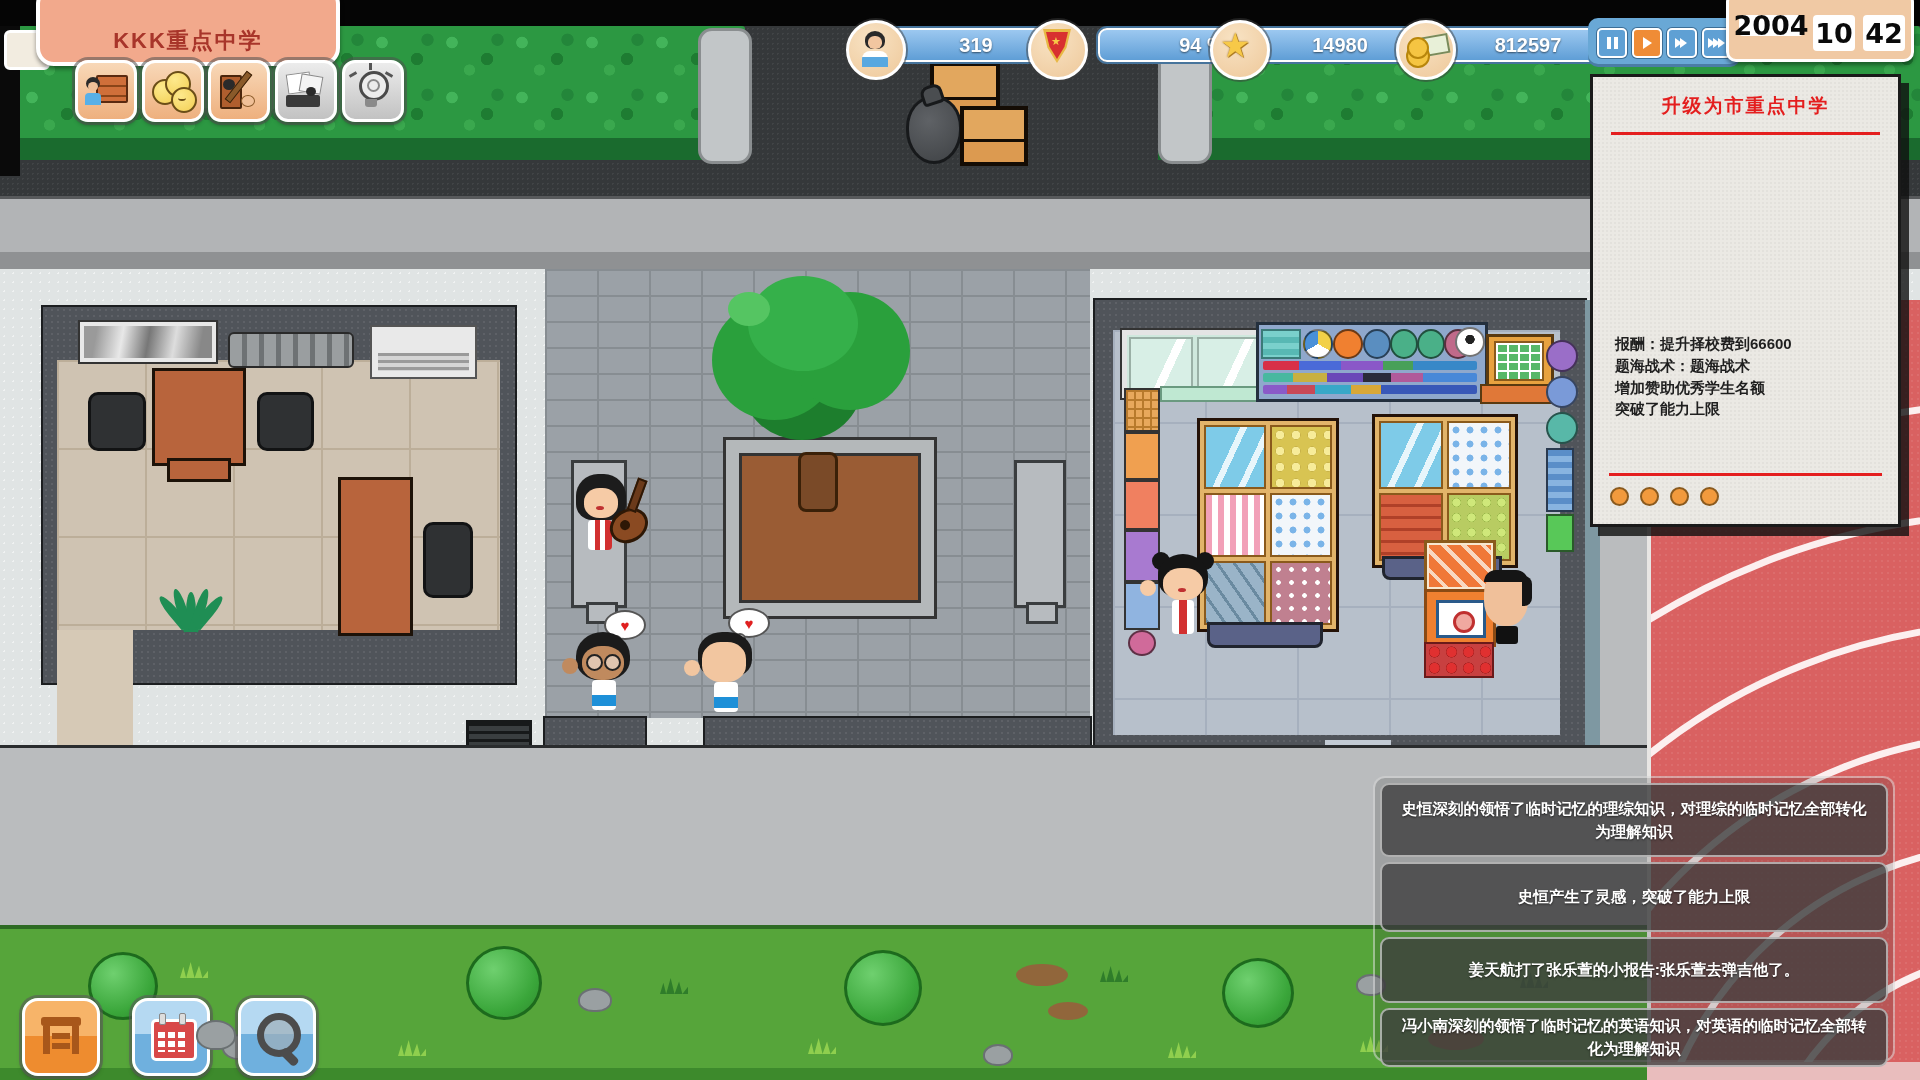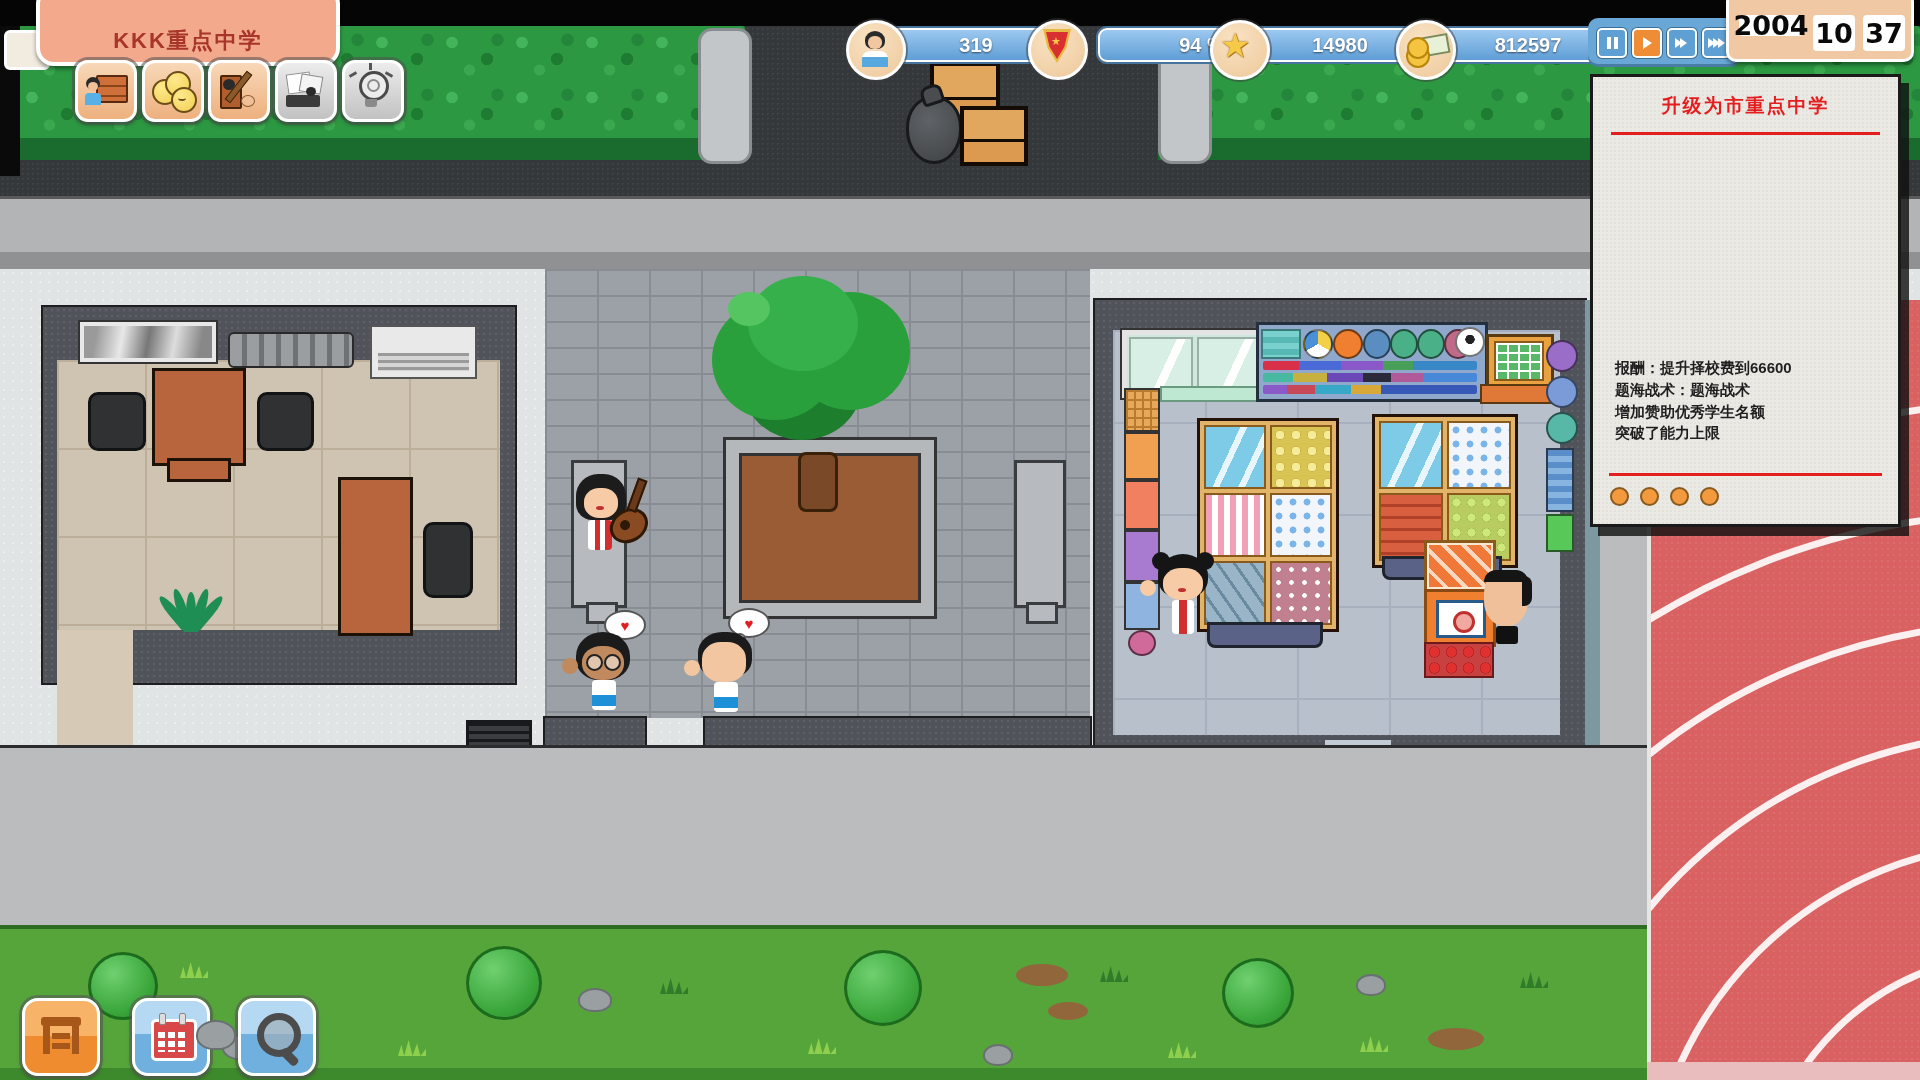--- a/index.html
+++ b/index.html
@@ -119,21 +119,21 @@
   .datecell{position:absolute;top:20px;background:#fff;border-radius:4px;color:#0a0a0a;font-weight:800;
     font-size:27px;display:flex;align-items:center;justify-content:center;font-family:"DejaVu Sans",sans-serif;}
   .panel{left:1590px;top:74px;width:305px;height:447px;background:#ebe9e4;border:3px solid #1a1a1a;
     box-shadow:8px 9px 0 rgba(15,15,15,.8);
     background-image:radial-gradient(rgba(0,0,0,.035) 1px,transparent 1px);background-size:4px 4px;}
   .panel-title{margin-top:16px;text-align:center;color:#e41e1e;font-size:19px;font-weight:900;letter-spacing:2px;}
   .redline{height:3px;background:#e41e1e;margin:13px 18px 0 18px;}
   .obj{display:flex;gap:6px;align-items:flex-start;margin:0 8px 5px 8px;font-size:15px;font-weight:bold;color:#1f1f1f;line-height:1.2;}
   .chk{flex:0 0 15px;height:15px;background:#fff;border:2px solid #444;border-radius:4px;position:relative;margin-top:0;}
   .chk.done::after{content:"✓";position:absolute;left:-1px;top:-9px;color:#2fae44;font-size:22px;font-weight:900;}
-  .rewards{position:absolute;left:22px;right:10px;top:256px;font-size:15px;font-weight:bold;color:#1f1f1f;line-height:1.45;margin-top:24px;}
+  .rewards{position:absolute;left:22px;right:10px;top:256px;font-size:15px;font-weight:bold;color:#1f1f1f;line-height:1.45;}
   .redline2{position:absolute;left:16px;right:16px;top:396px;height:3px;background:#e41e1e;}
   .dots{position:absolute;left:17px;top:410px;display:flex;gap:11px;}
   .dot{width:15px;height:15px;border-radius:50%;background:#f29a3d;border:2px solid #8a5a1e;}
   .msglog{left:1373px;top:776px;width:522px;height:286px;border:2px solid rgba(255,255,255,.45);border-radius:12px;
     background:rgba(40,40,40,.18);padding:5px;display:flex;flex-direction:column;gap:5px;box-sizing:border-box;}
   .msg{background:rgba(62,62,62,.78);border:2px solid rgba(255,255,255,.55);border-radius:9px;color:#fff;
     font-size:15.5px;font-weight:bold;text-align:center;display:flex;align-items:center;justify-content:center;
     padding:4px 14px;line-height:1.5;text-shadow:0 1px 2px rgba(0,0,0,.6);}
   .bigbtn{position:absolute;top:998px;width:72px;height:72px;border-radius:16px;border:3px solid #fff;
     box-shadow:0 0 0 3px rgba(90,90,90,.6),0 3px 5px rgba(0,0,0,.35);}
@@ -442,41 +442,47 @@
     <div class="pbtn" style="left:114px;">
         <span class="tri s"></span>
         <span class="tri s"></span>
         <span class="tri s"></span>
       </div>
   </div>
 
   <div class="abs datebox">
     <div class="datecell" style="left:10px;width:64px;height:21px;">2004</div>
     <div class="datecell" style="left:84px;width:42px;height:36px;">10</div>
-    <div class="datecell" style="left:134px;width:42px;height:36px;">37</div>
+    <div class="datecell" style="left:134px;width:42px;height:36px;">42</div>
   </div>
 
   <div class="abs panel">
     <div class="panel-title">升级为市重点中学</div>
     <div class="redline"></div>
     <div class="rewards">
       <div>报酬：提升择校费到66600</div>
       <div>题海战术：题海战术</div>
       <div>增加赞助优秀学生名额</div>
       <div>突破了能力上限</div>
     </div>
     <div class="redline2"></div>
     <div class="dots">
       <span class="dot"></span>
       <span class="dot"></span>
       <span class="dot"></span>
       <span class="dot"></span>
     </div>
   </div>
 
+  <div class="abs msglog">
+    <div class="msg" style="flex:0 0 62px;">史恒深刻的领悟了临时记忆的理综知识，对理综的临时记忆全部转化为理解知识</div>
+    <div class="msg" style="flex:0 0 58px;">史恒产生了灵感，突破了能力上限</div>
+    <div class="msg" style="flex:0 0 54px;">姜天航打了张乐萱的小报告:张乐萱去弹吉他了。</div>
+    <div class="msg" style="flex:1 1 auto;">冯小南深刻的领悟了临时记忆的英语知识，对英语的临时记忆全部转化为理解知识</div>
+  </div>
 
   <div class="bigbtn orange" style="left:22px;">
     <div class="ic" style="left:16px;top:16px;width:40px;height:9px;background:#a8571a;border-radius:3px;"></div>
     <div class="ic" style="left:18px;top:25px;width:7px;height:28px;background:#a8571a;"></div>
     <div class="ic" style="left:47px;top:25px;width:7px;height:28px;background:#a8571a;"></div>
     <div class="ic" style="left:27px;top:32px;width:18px;height:6px;background:#a8571a;"></div>
     <div class="ic" style="left:27px;top:42px;width:18px;height:6px;background:#a8571a;"></div>
   </div>
   <div class="bigbtn blue" style="left:132px;">
     <div class="ic" style="left:16px;top:18px;width:40px;height:36px;background:#d84848;border:3px solid #fff;border-radius:5px;">

